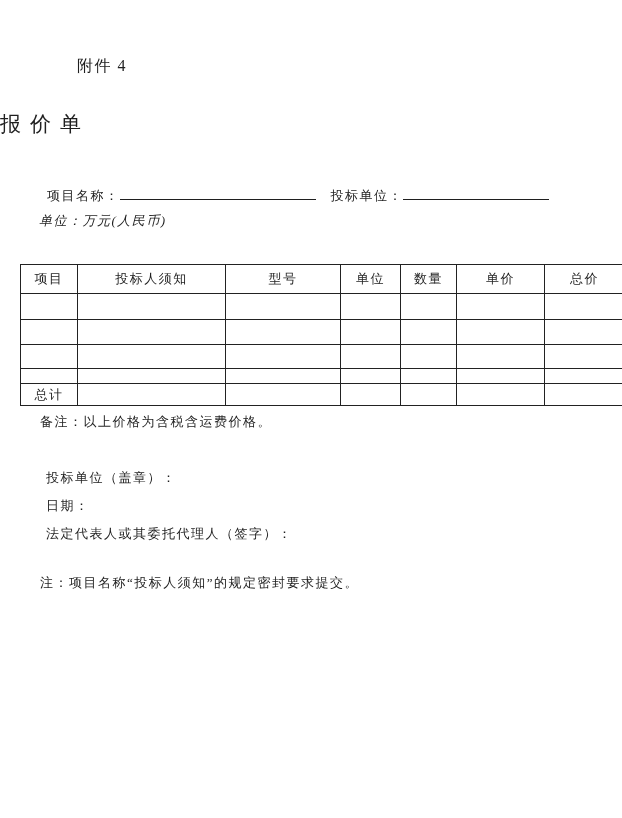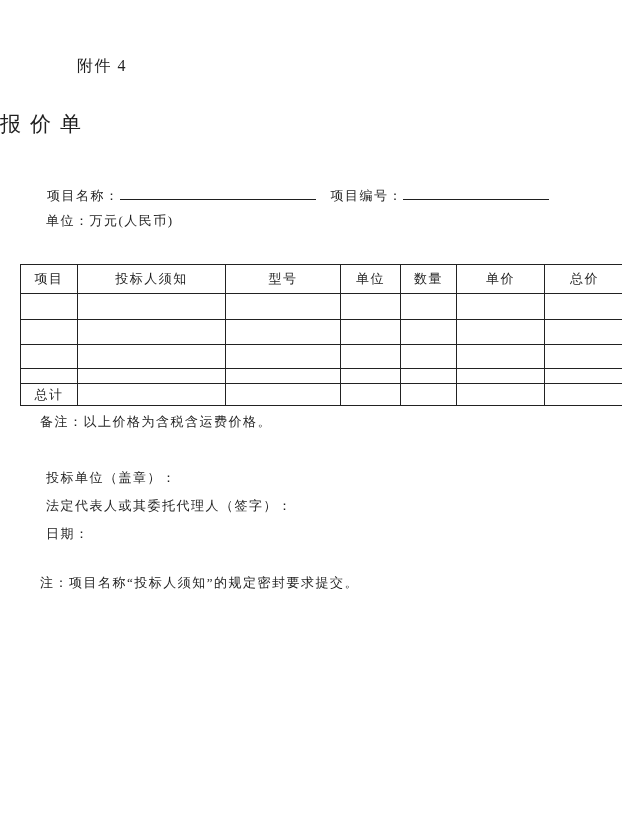--- a/index.html
+++ b/index.html
@@ -44,22 +44,23 @@
     display: inline-block;
     border-bottom: 1px solid #1f1f1f;
     height: 15px;
     vertical-align: baseline;
   }
   .blank-long  { width: 196px; }
   .blank-short { width: 146px; margin-right: 0; }
   .gap { display: inline-block; width: 15px; }
   .unit-row {
     position: absolute;
-    left: 46px;
+    left: 39px;
     top: 212px;
+    font-style: italic;
   }
   table.quote {
     position: absolute;
     left: 20px;
     top: 264px;
     width: 604px;
     border-collapse: collapse;
     table-layout: fixed;
     font-size: 13px;
   }
@@ -99,21 +100,21 @@
 </head>
 <body>
 
 <div class="page">
 
   <div class="attachment">附件 4</div>
 
   <h1 class="title">报价单</h1>
 
   <div class="fields-row">
-    <span>项目名称：</span><span class="blank blank-long"></span><span class="gap"></span><span>项目编号：</span><span class="blank blank-short"></span>
+    <span>项目名称：</span><span class="blank blank-long"></span><span class="gap"></span><span>投标单位：</span><span class="blank blank-short"></span>
   </div>
 
   <div class="unit-row">单位：万元(人民币)</div>
 
   <table class="quote">
     <colgroup>
       <col style="width:57px">
       <col style="width:148px">
       <col style="width:115px">
       <col style="width:60px">
@@ -178,19 +179,19 @@
           <td></td>
           <td></td>
       </tr>
     </tbody>
   </table>
 
   <div class="remark">备注：以上价格为含税含运费价格。</div>
 
   <div class="sign-block">
     <div>投标单位（盖章）：</div>
+    <div>日期：</div>
     <div>法定代表人或其委托代理人（签字）：</div>
-    <div>日期：</div>
   </div>
 
   <div class="footnote">注：项目名称“投标人须知”的规定密封要求提交。</div>
 
 </div>
 
 </body></html>

